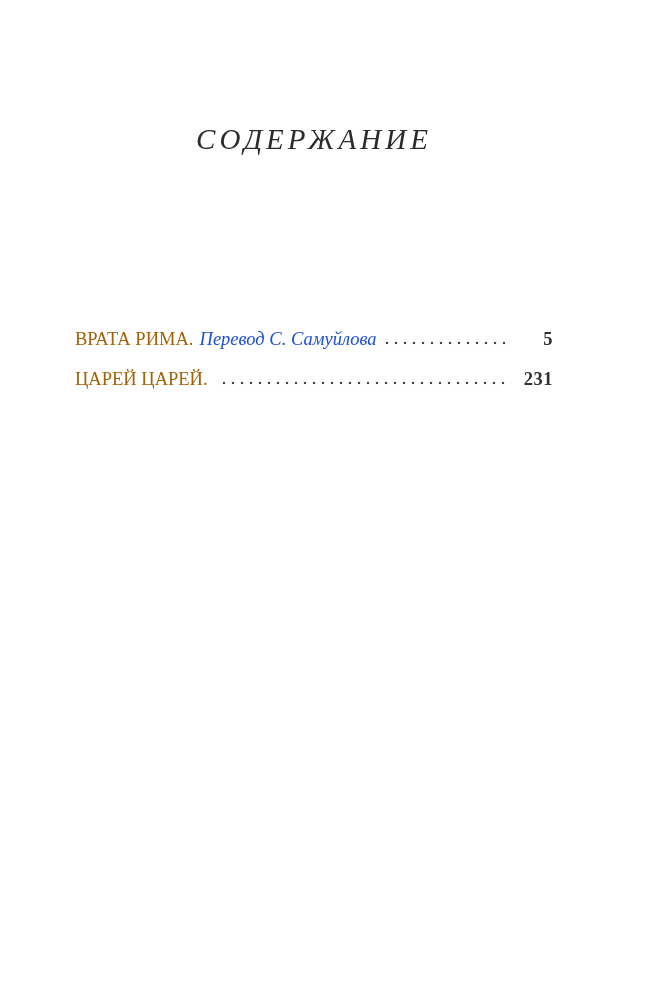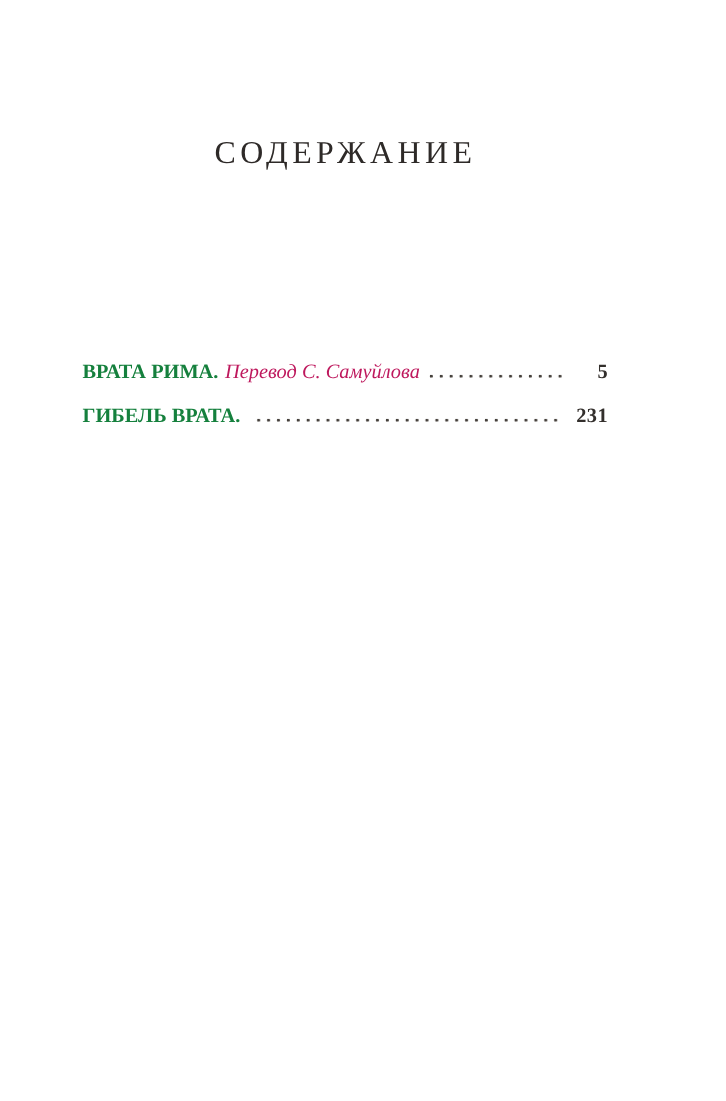--- a/index.html
+++ b/index.html
@@ -24,44 +24,45 @@
     position: absolute;
     top: 104px;
     left: 75px;
     width: 478px;
     text-align: center;
     font-size: 29px;
     font-weight: 400;
     letter-spacing: 4px;
     color: #2e2a28;
     white-space: nowrap;
+    font-style: italic;
   }
   .toc {
     position: absolute;
     top: 328px;
     left: 75px;
     width: 478px;
   }
   .toc-row {
     display: flex;
     align-items: baseline;
     font-size: 18.5px;
     line-height: 22px;
     margin-bottom: 18px;
     white-space: nowrap;
   }
   .entry-title {
-    font-weight: 700;
-    color: #15803d;
+    font-weight: 400;
+    color: #a16207;
     margin-right: 0.33em;
     flex: 0 0 auto;
   }
   .entry-sub {
     font-style: italic;
-    color: #be185d;
+    color: #1d4ed8;
     flex: 0 0 auto;
     text-align: center;
   }
   .leader {
     flex: 1 1 auto;
     height: 4px;
     margin: 0 6px 0 8px;
     align-self: baseline;
     background-image: radial-gradient(circle at 2px 2px, #45403b 1.3px, rgba(0,0,0,0) 1.6px);
     background-size: 9px 4px;
@@ -87,19 +88,19 @@
   <div class="toc">
 
     <div class="toc-row">
       <span class="entry-title">ВРАТА РИМА.</span>
       <span class="entry-sub">Перевод С. Самуйлова</span>
       <span class="leader"></span>
       <span class="entry-page">5</span>
     </div>
 
     <div class="toc-row">
-      <span class="entry-title">ГИБЕЛЬ ВРАТА.</span>
+      <span class="entry-title">ЦАРЕЙ ЦАРЕЙ.</span>
       <span class="leader"></span>
       <span class="entry-page">231</span>
     </div>
 
   </div>
 </div>
 
 </body></html>

